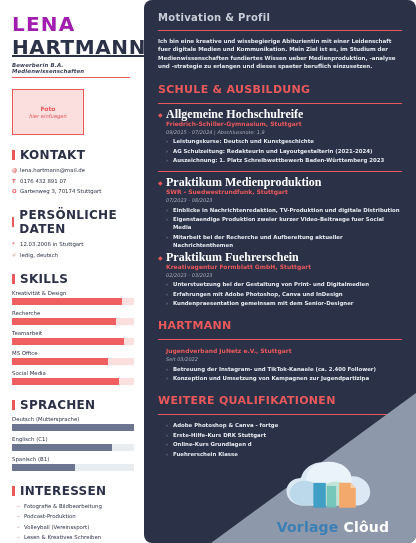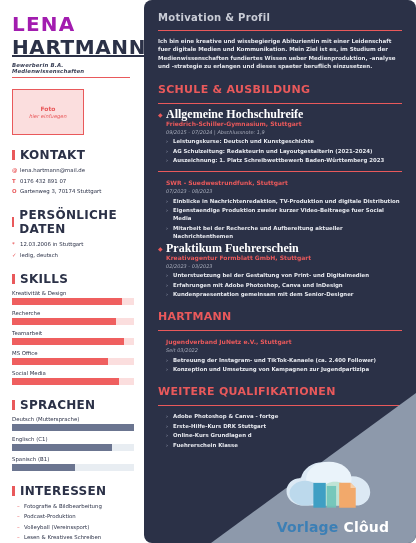--- a/index.html
+++ b/index.html
@@ -259,20 +259,24 @@
             <span class="chev">›</span>
             <span class="tx">AG Schulzeitung: Redakteurin und Layoutgestalterin (2021-2024)</span>
           </div>
           <div class="bullet">
             <span class="chev">›</span>
             <span class="tx">Auszeichnung: 1. Platz Schreibwettbewerb Baden-Württemberg 2023</span>
           </div>
         </div>
         <div class="rule-red"></div>
         <div class="entry">
+          <div class="entry-title-row">
+            <span class="dot">◆</span>
+            <span class="entry-title">Praktikum Medienproduktion</span>
+          </div>
           <div class="entry-org">SWR - Suedwestrundfunk, Stuttgart</div>
           <div class="entry-date">07/2023 - 08/2023</div>
           <div class="bullet">
             <span class="chev">›</span>
             <span class="tx">Einblicke in Nachrichtenredaktion, TV-Produktion und digitale Distribution</span>
           </div>
           <div class="bullet">
             <span class="chev">›</span>
             <span class="tx">Eigenstaendige Produktion zweier kurzer Video-Beitraege fuer Social Media</span>
           </div>

